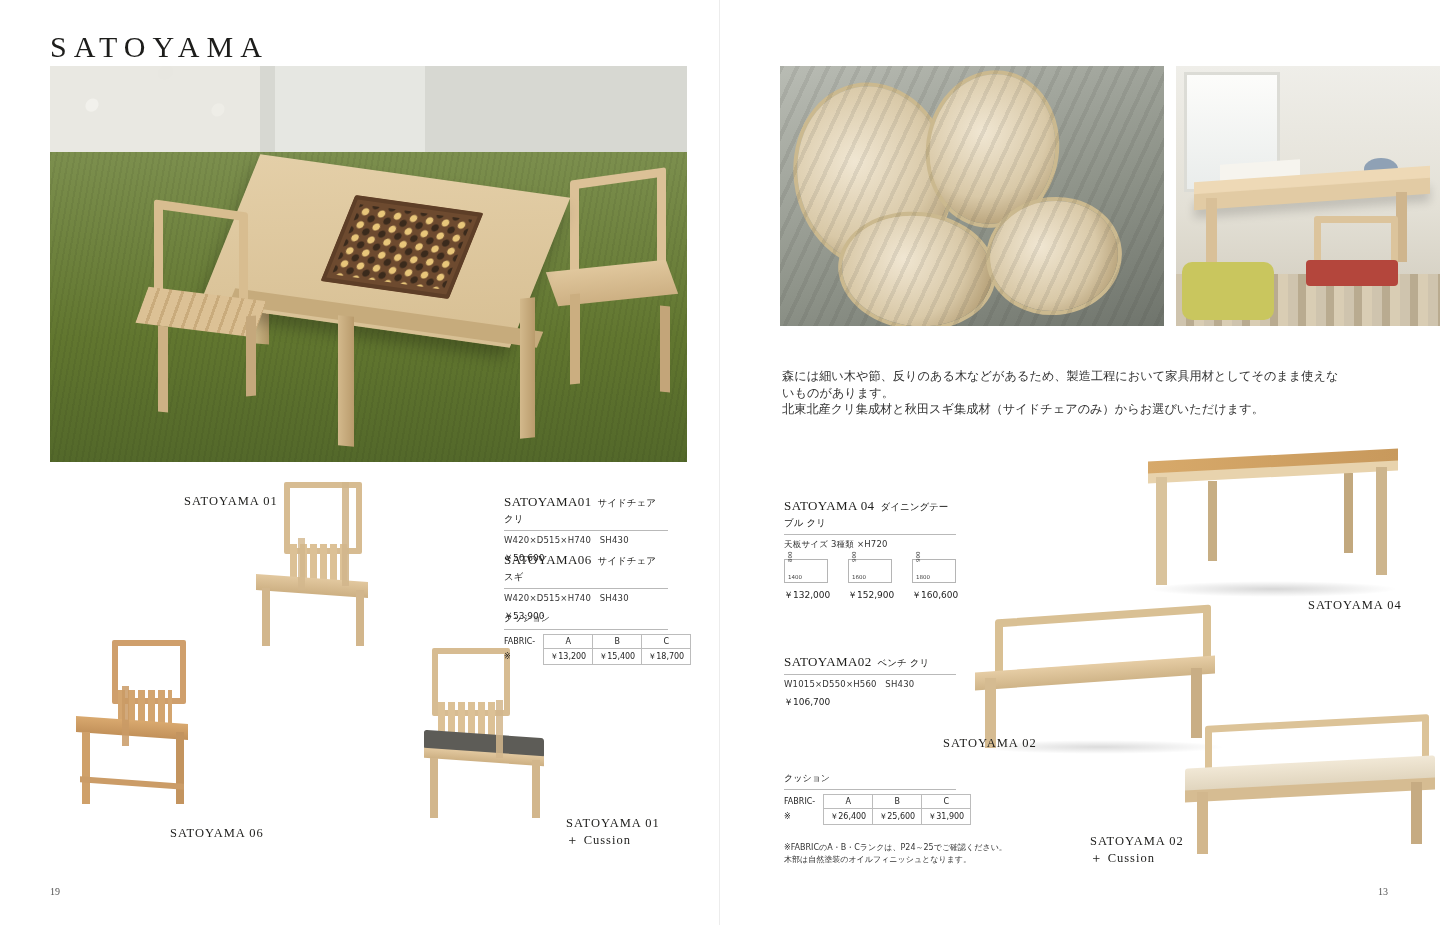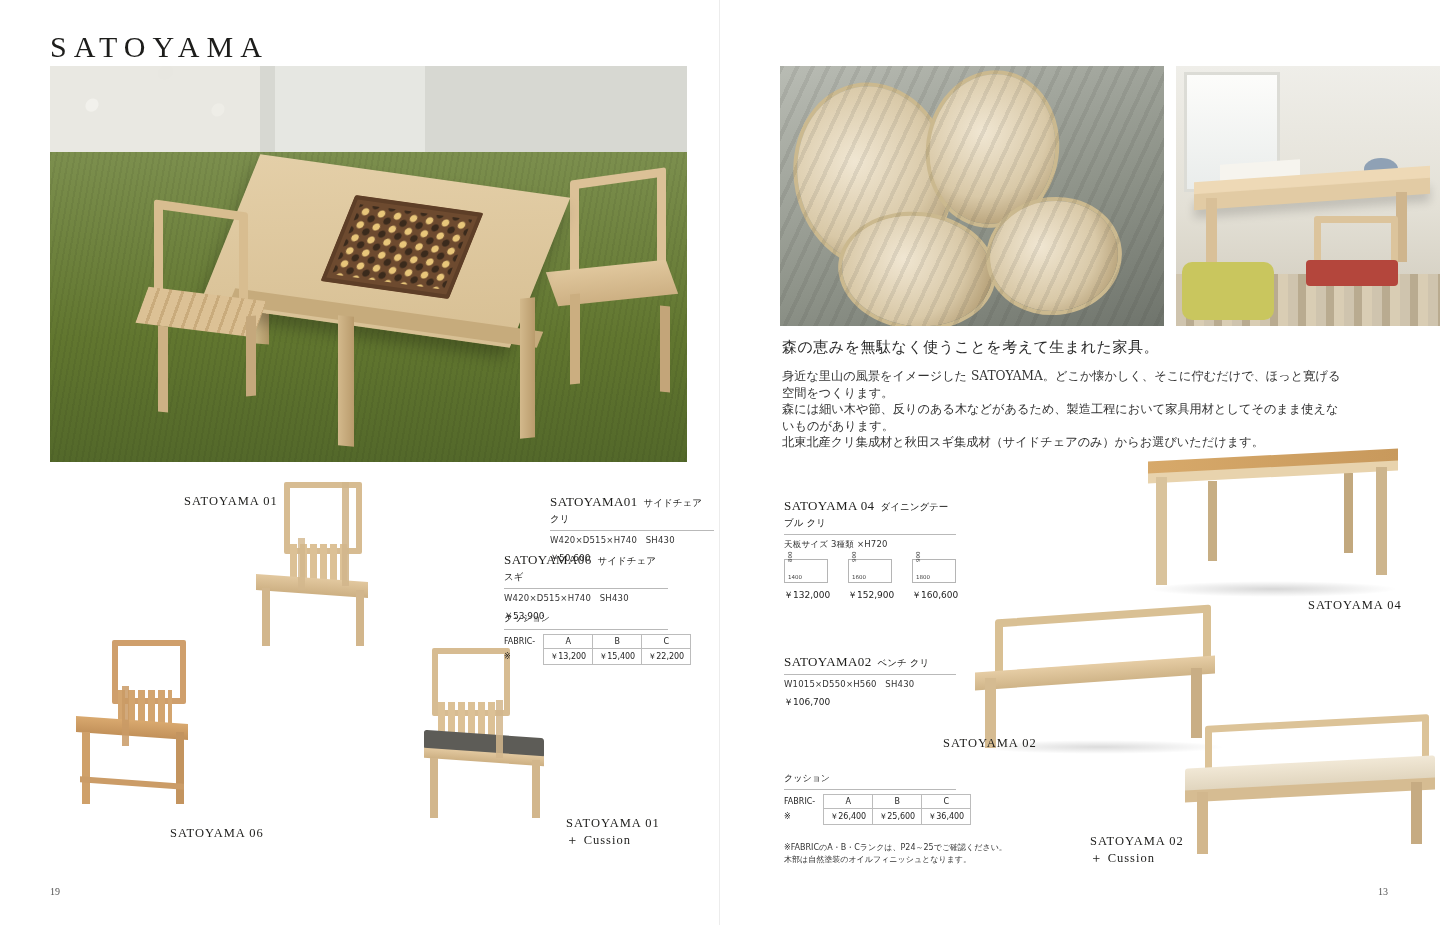--- a/index.html
+++ b/index.html
@@ -236,21 +236,21 @@
     <div class="slats" style="left:34px;top:54px;width:60px;height:36px;"></div>
     <div class="st" style="left:20px;top:86px;width:120px;height:20px;background:#5d5c57;border-radius:3px;transform:skewY(4deg);"></div>
     <div class="st" style="left:20px;top:104px;width:120px;height:10px;transform:skewY(4deg);"></div>
     <div class="lg" style="left:26px;top:110px;width:8px;height:60px;"></div>
     <div class="lg" style="left:128px;top:112px;width:8px;height:58px;"></div>
     <div class="lg" style="left:92px;top:52px;width:7px;height:58px;opacity:.85;"></div>
   </div>
   <div class="fig-label" style="left:566px;top:816px;">SATOYAMA 01</div>
   <div class="fig-label" style="left:566px;top:832px;">＋ Cussion</div>
 
-  <div class="spec" style="left:504px;top:494px;width:164px;margin-left:46px;">
+  <div class="spec" style="left:504px;top:494px;width:164px;">
     <div class="name"><span>SATOYAMA01</span><small>サイドチェア クリ</small></div>
     <div class="rule"></div>
     <div class="dim">W420×D515×H740　SH430</div>
     <div class="price">￥50,600</div>
   </div>
 
   <div class="spec" style="left:504px;top:552px;width:164px;">
     <div class="name"><span>SATOYAMA06</span><small>サイドチェア スギ</small></div>
     <div class="rule"></div>
     <div class="dim">W420×D515×H740　SH430</div>
@@ -265,21 +265,21 @@
           <tr>
         <th class="lbl">FABRIC-</th>
         <th>A</th>
         <th>B</th>
         <th>C</th>
       </tr>
       <tr>
         <td class="lbl">※</td>
         <td>￥13,200</td>
         <td>￥15,400</td>
-        <td>￥22,200</td>
+        <td>￥18,700</td>
       </tr>
     </tbody>
       </table>
   </div>
 
   <div class="pageno" style="left:50px;top:886px;">19</div>
 
   <div class="logs">
     <div class="ring r1"></div>
       <div class="ring r2"></div>
@@ -297,23 +297,21 @@
     <div class="tlg1"></div>
       <div class="tlg2"></div>
     <div class="rug"></div>
     <div class="chair">
         <div class="bk"></div>
         <div class="st"></div>
       </div>
     <div class="cushion"></div>
   </div>
 
-  <div class="lead">森の恵みを無駄なく使うことを考えて生まれた家具。</div>
   <div class="body-copy">
-    <p>身近な里山の風景をイメージした SATOYAMA。どこか懐かしく、そこに佇むだけで、ほっと寛げる空間をつくります。</p>
     <p>森には細い木や節、反りのある木などがあるため、製造工程において家具用材としてそのまま使えないものがあります。</p>
     <p>北東北産クリ集成材と秋田スギ集成材（サイドチェアのみ）からお選びいただけます。</p>
   </div>
 
   <div class="spec" style="left:784px;top:498px;width:172px;">
     <div class="name"><span>SATOYAMA 04</span><small>ダイニングテーブル クリ</small></div>
     <div class="rule"></div>
     <div class="dim">天板サイズ 3種類 ×H720</div>
     <div class="size-opts">
       <div class="size-box">
@@ -355,21 +353,21 @@
           <tr>
         <th class="lbl">FABRIC-</th>
         <th>A</th>
         <th>B</th>
         <th>C</th>
       </tr>
       <tr>
         <td class="lbl">※</td>
         <td>￥26,400</td>
         <td>￥25,600</td>
-        <td>￥36,400</td>
+        <td>￥31,900</td>
       </tr>
     </tbody>
       </table>
   </div>
 
   <div class="footnote" style="left:784px;top:842px;width:320px;">
     <div>※FABRICのA・B・Cランクは、P24～25でご確認ください。</div>
     <div>木部は自然塗装のオイルフィニッシュとなります。</div>
   </div>
 

